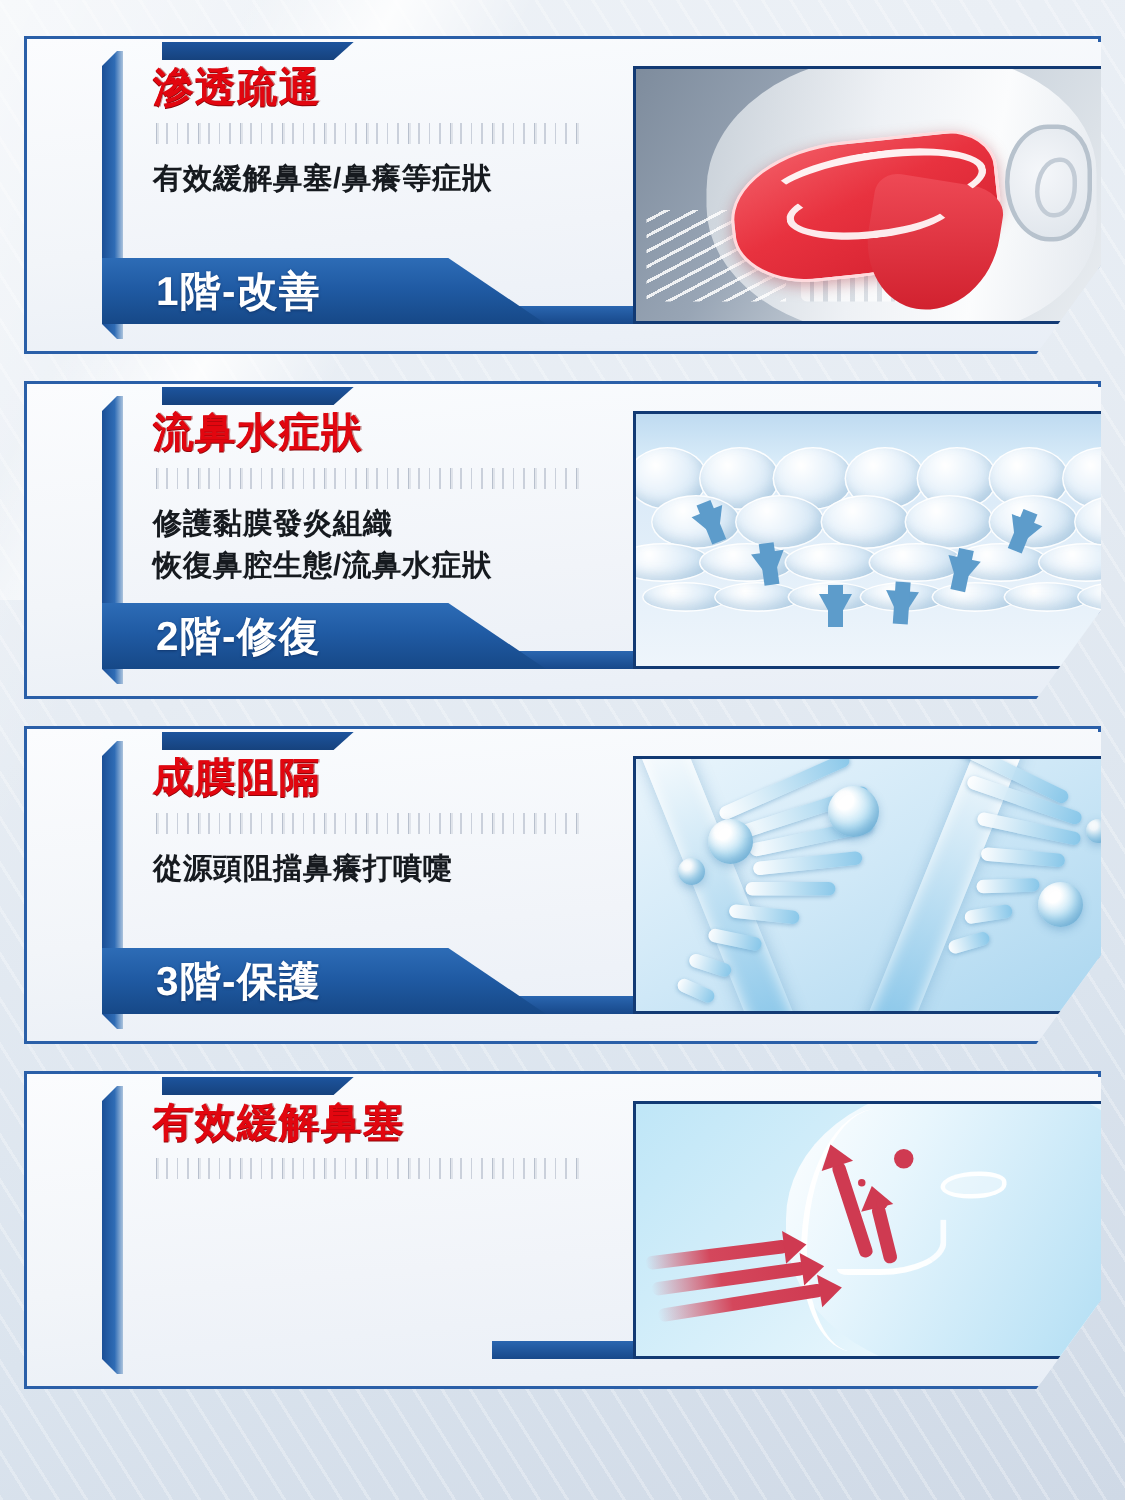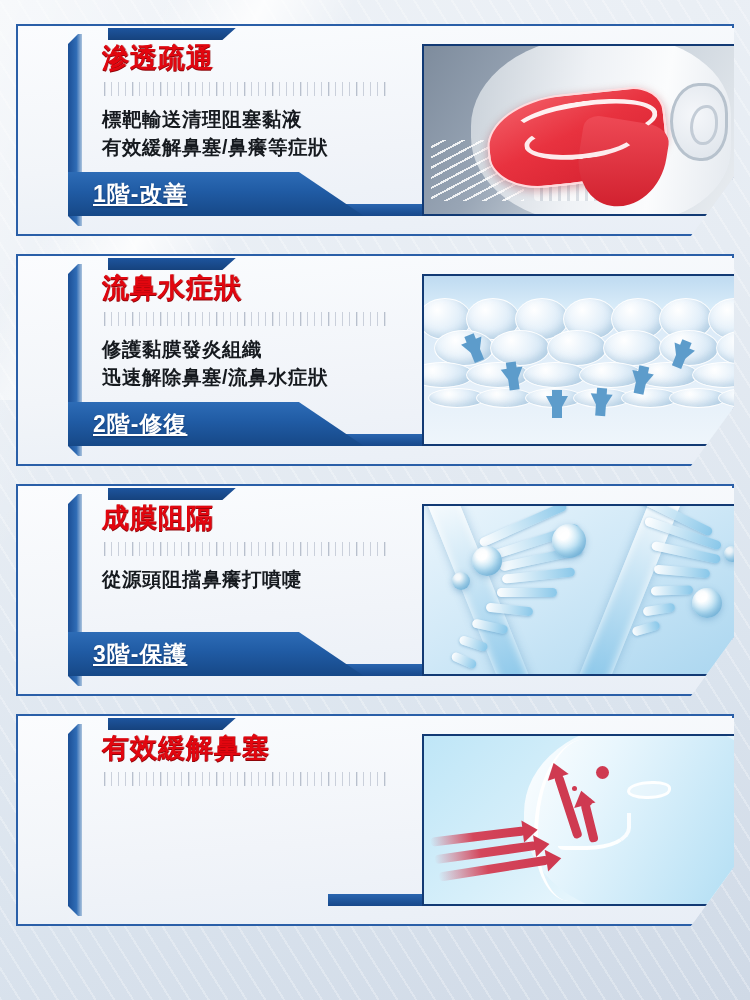--- a/index.html
+++ b/index.html
@@ -93,24 +93,23 @@
           letter-spacing:.5px; }
 
   
   .ribbon{
     position:absolute; left:0; bottom:16px; width:296px; height:44px;
     background:linear-gradient(180deg,#2d6cb6 0%,#205ba4 45%,#164887 100%);
     clip-path:polygon(0 0, 78% 0, 100% 100%, 0 100%);
     display:flex; align-items:center;
   }
   .ribbon span{
-    color:#ffffff; font-size:23px; font-weight:bold; letter-spacing:1px;
-    padding-left:25px; text-shadow:0 1px 2px rgba(0,20,60,.45);
+    color:#ffffff; font-size:27px; font-weight:bold; letter-spacing:1px;
+    padding-left:36px; text-shadow:0 1px 2px rgba(0,20,60,.45);
     white-space:nowrap;
-    text-decoration:underline;
   }
   .ribbon-tail{
     position:absolute; left:260px; bottom:16px; width:140px; height:12px;
     background:linear-gradient(180deg,#2a66b0 0%,#17488a 100%);
   }
 
   
   .art{
     position:absolute; right:18px; top:16px; width:338px; height:172px;
     border:2px solid #123a74;
@@ -279,21 +278,20 @@
       <div class="panel-inner">
         <div class="spine"></div>
         <div class="tab"></div>
 
         <div class="copy">
           <div class="heading">滲透疏通</div>
           <div class="ruler">
               <i></i>
             </div>
           <div class="lines">
-            <div>標靶輸送清理阻塞黏液</div>
             <div>有效緩解鼻塞/鼻癢等症狀</div>
           </div>
         </div>
 
         <div class="ribbon-tail"></div>
         <div class="ribbon">
           <span>1階-改善</span>
         </div>
 
         <div class="art">
@@ -316,21 +314,21 @@
         <div class="spine"></div>
         <div class="tab"></div>
 
         <div class="copy">
           <div class="heading">流鼻水症狀</div>
           <div class="ruler">
               <i></i>
             </div>
           <div class="lines">
             <div>修護黏膜發炎組織</div>
-            <div>迅速解除鼻塞/流鼻水症狀</div>
+            <div>恢復鼻腔生態/流鼻水症狀</div>
           </div>
         </div>
 
         <div class="ribbon-tail"></div>
         <div class="ribbon">
           <span>2階-修復</span>
         </div>
 
         <div class="art">
           <div class="scene s2">

